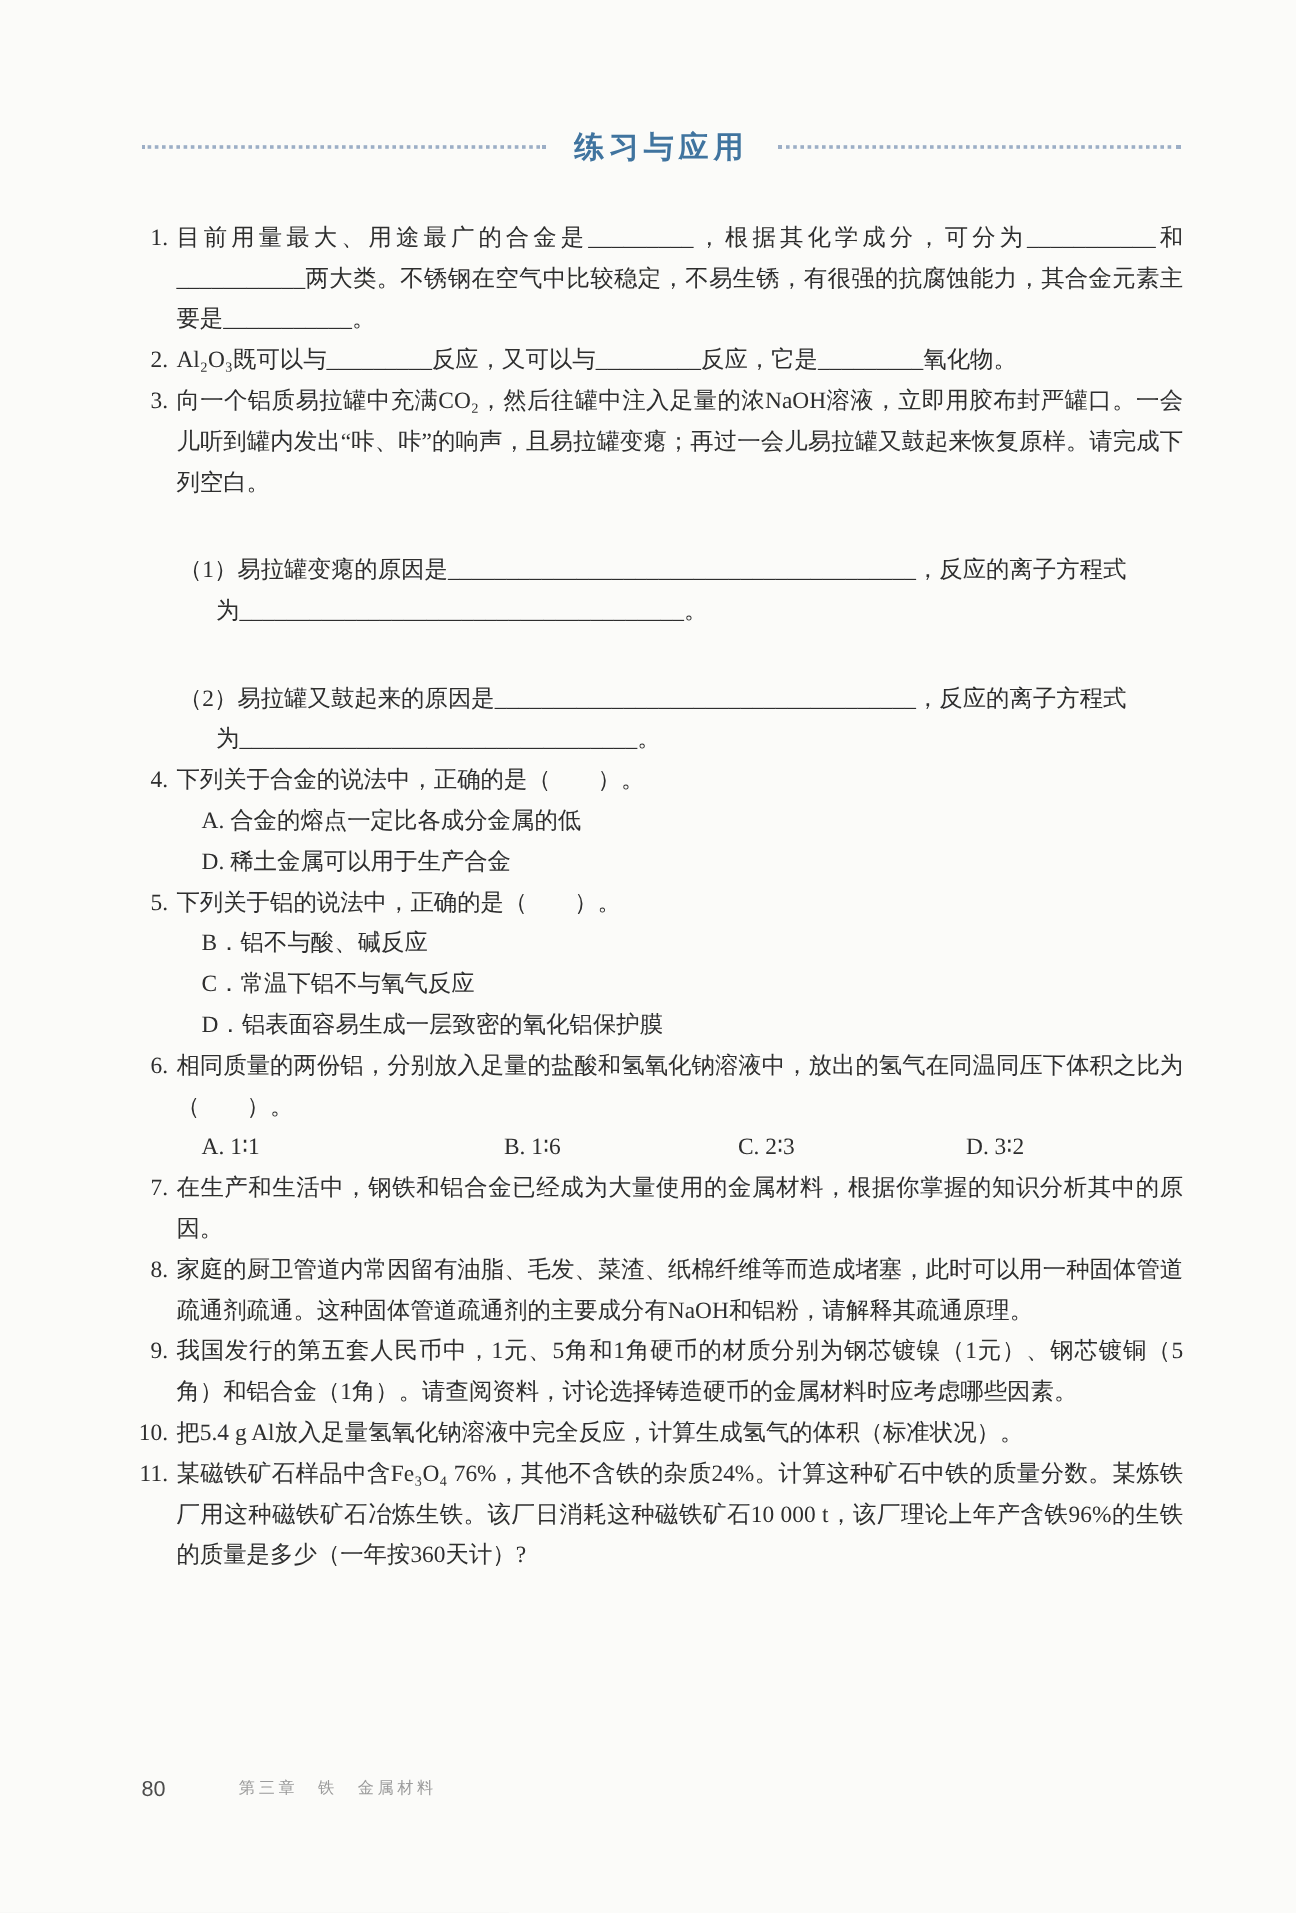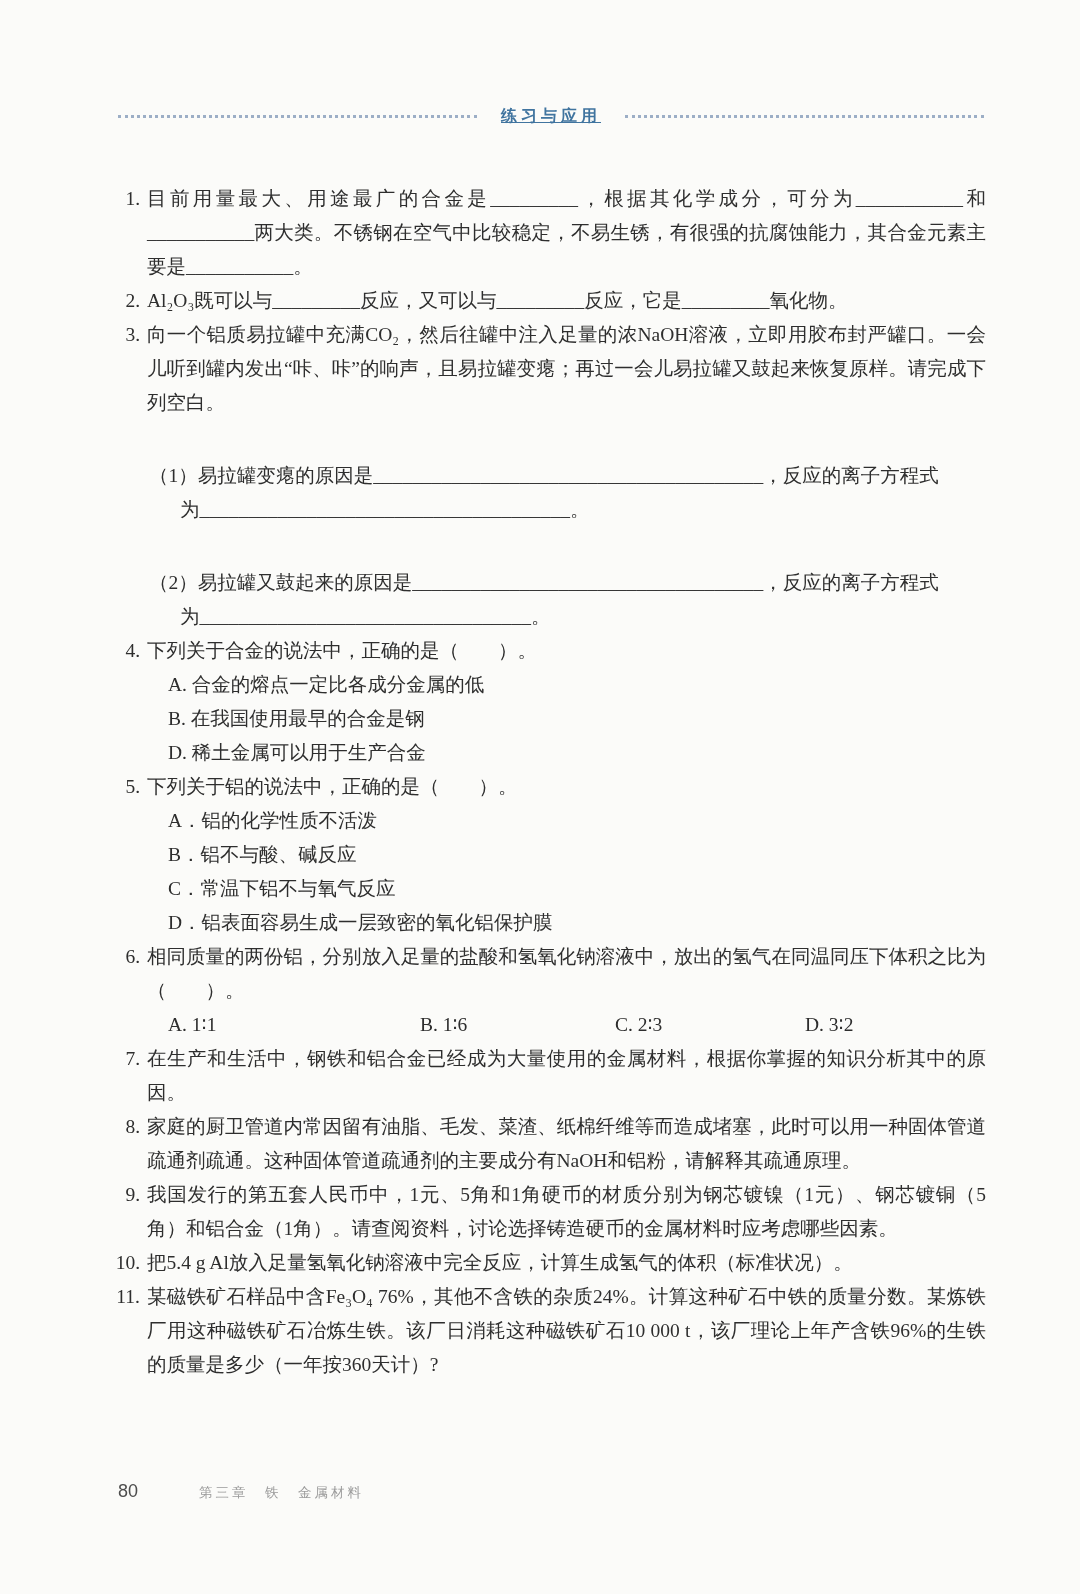--- a/index.html
+++ b/index.html
@@ -16,24 +16,23 @@
   .header {
     position:absolute; top:106px; left:118px; right:96px;
     display:flex; align-items:center; gap:24px;
   }
   .dots {
     flex:1; height:0;
     border-top:3px dotted #9caec6;
   }
   .title {
     font-family:"Liberation Sans","DejaVu Sans",sans-serif;
-    font-size:16px; font-weight:bold;
+    font-size:25px; font-weight:bold;
     color:#40749f; letter-spacing:4px;
     white-space:nowrap;
-    text-decoration:underline;
   }
   
   .content {
     position:absolute; top:182px; left:106px; width:880px;
     font-size:19.5px; line-height:34px; color:#2e2e2e;
     text-align:justify;
   }
   .q { display:flex; align-items:flex-start; }
   .qnum { flex:none; width:34px; text-align:right; }
   .qbody { flex:1; padding-left:7px; min-width:0; }
@@ -45,21 +44,21 @@
   .opts-row .o1 { width:237px; }
   .opts-row .o2 { width:180px; }
   .opts-row .o3 { width:175px; }
   .opts-row .o4 { flex:1; }
   .part { padding-left:2px;margin-top:39px; }
   .part-line1 { white-space:nowrap; overflow:hidden; }
   .part-line2 { padding-left:31px; }
   
   .footer {
     position:absolute; left:118px; bottom:92px;
-    display:flex; align-items:flex-end; gap:22px;
+    display:flex; align-items:flex-start; gap:22px;
   }
   .footer .pagenum {
     font-family:"Liberation Sans","DejaVu Sans",sans-serif;
     font-size:18px; color:#4c4c4c;
   }
   .footer .chapter {
     font-family:"Liberation Sans","DejaVu Sans",sans-serif;
     font-size:13.5px; color:#9b9b9b; letter-spacing:3px;margin-left:39px;
   }
 </style>
@@ -104,32 +103,30 @@
         </div>
       </div>
     </div>
 
     <div class="q">
       <span class="qnum">4.</span>
       <div class="qbody">
         <div class="qtext">下列关于合金的说法中，正确的是（　　）。</div>
         <div class="opts">
           <div class="opt">A. 合金的熔点一定比各成分金属的低</div>
-          <div class="opt">B. 在我国使用最早的合金是钢</div>
           <div class="opt">D. 稀土金属可以用于生产合金</div>
         </div>
       </div>
     </div>
 
     <div class="q">
       <span class="qnum">5.</span>
       <div class="qbody">
         <div class="qtext">下列关于铝的说法中，正确的是（　　）。</div>
         <div class="opts">
-          <div class="opt">A．铝的化学性质不活泼</div>
           <div class="opt">B．铝不与酸、碱反应</div>
           <div class="opt">C．常温下铝不与氧气反应</div>
           <div class="opt">D．铝表面容易生成一层致密的氧化铝保护膜</div>
         </div>
       </div>
     </div>
 
     <div class="q">
       <span class="qnum">6.</span>
       <div class="qbody">

